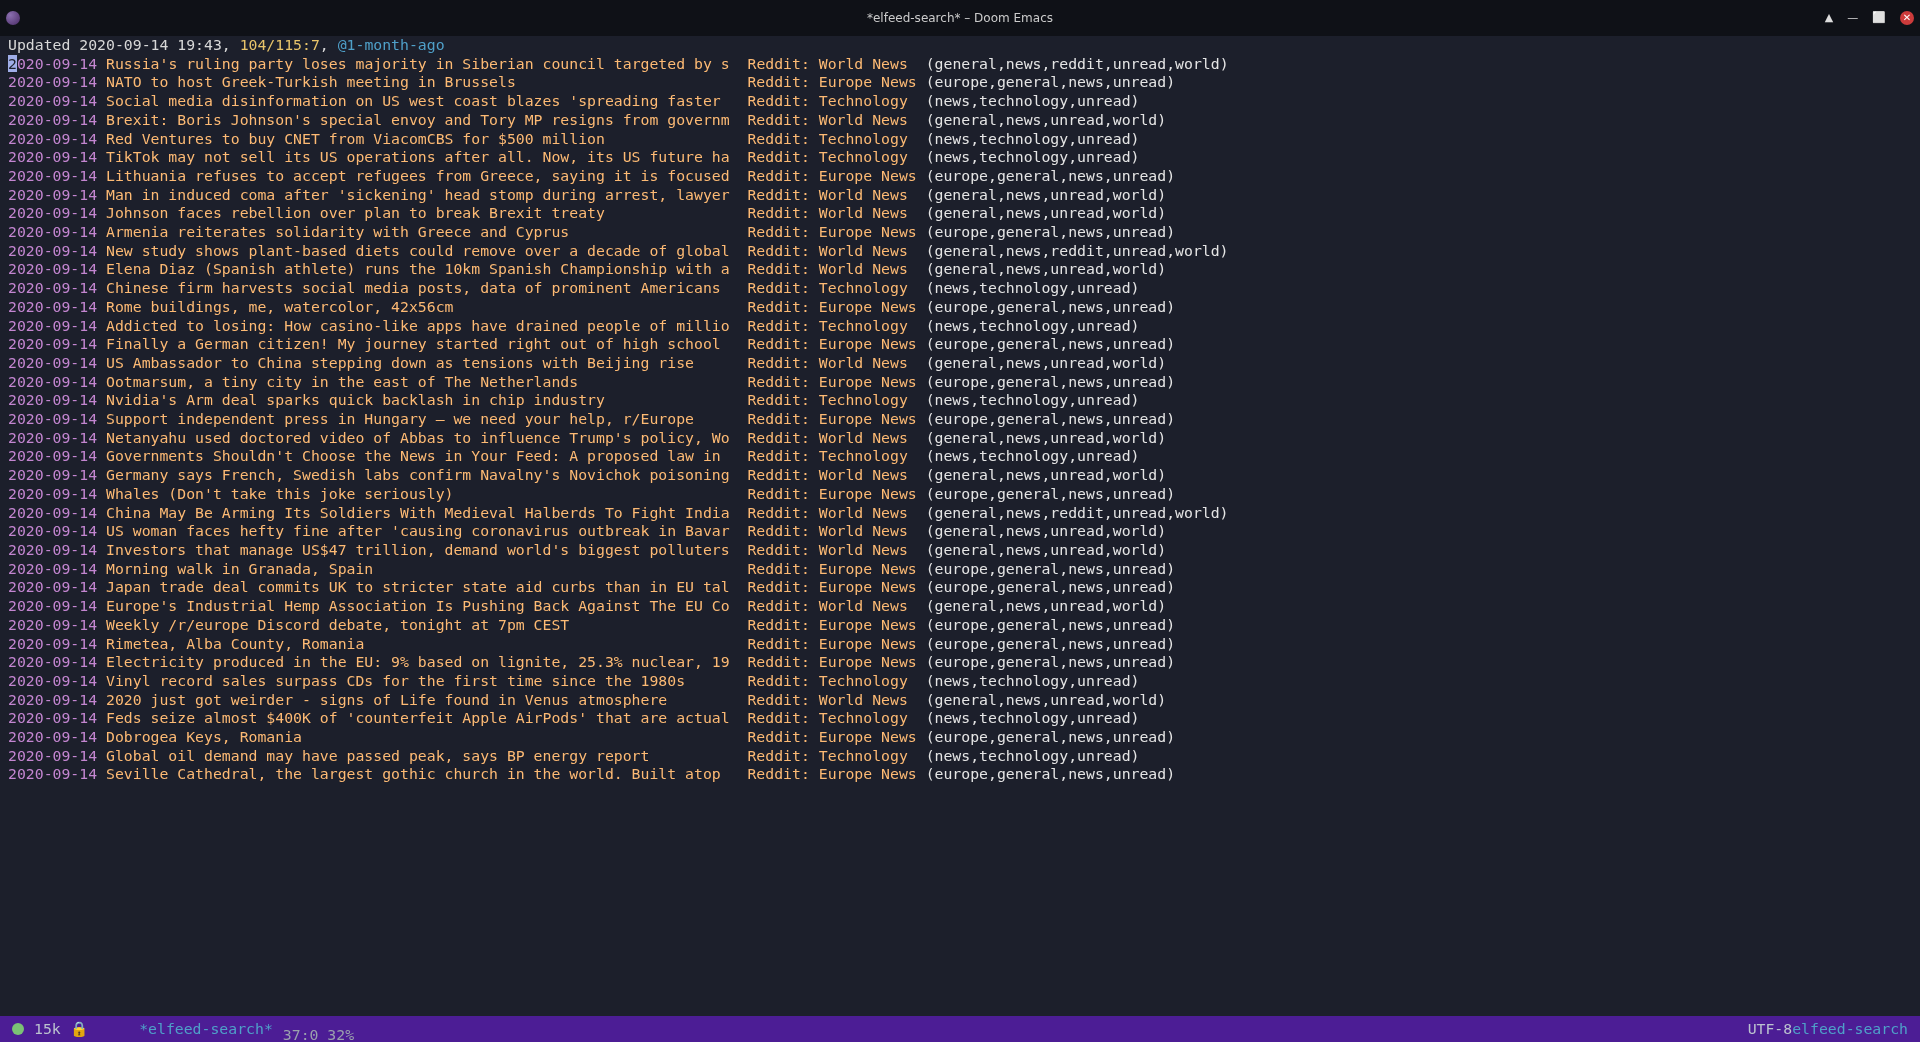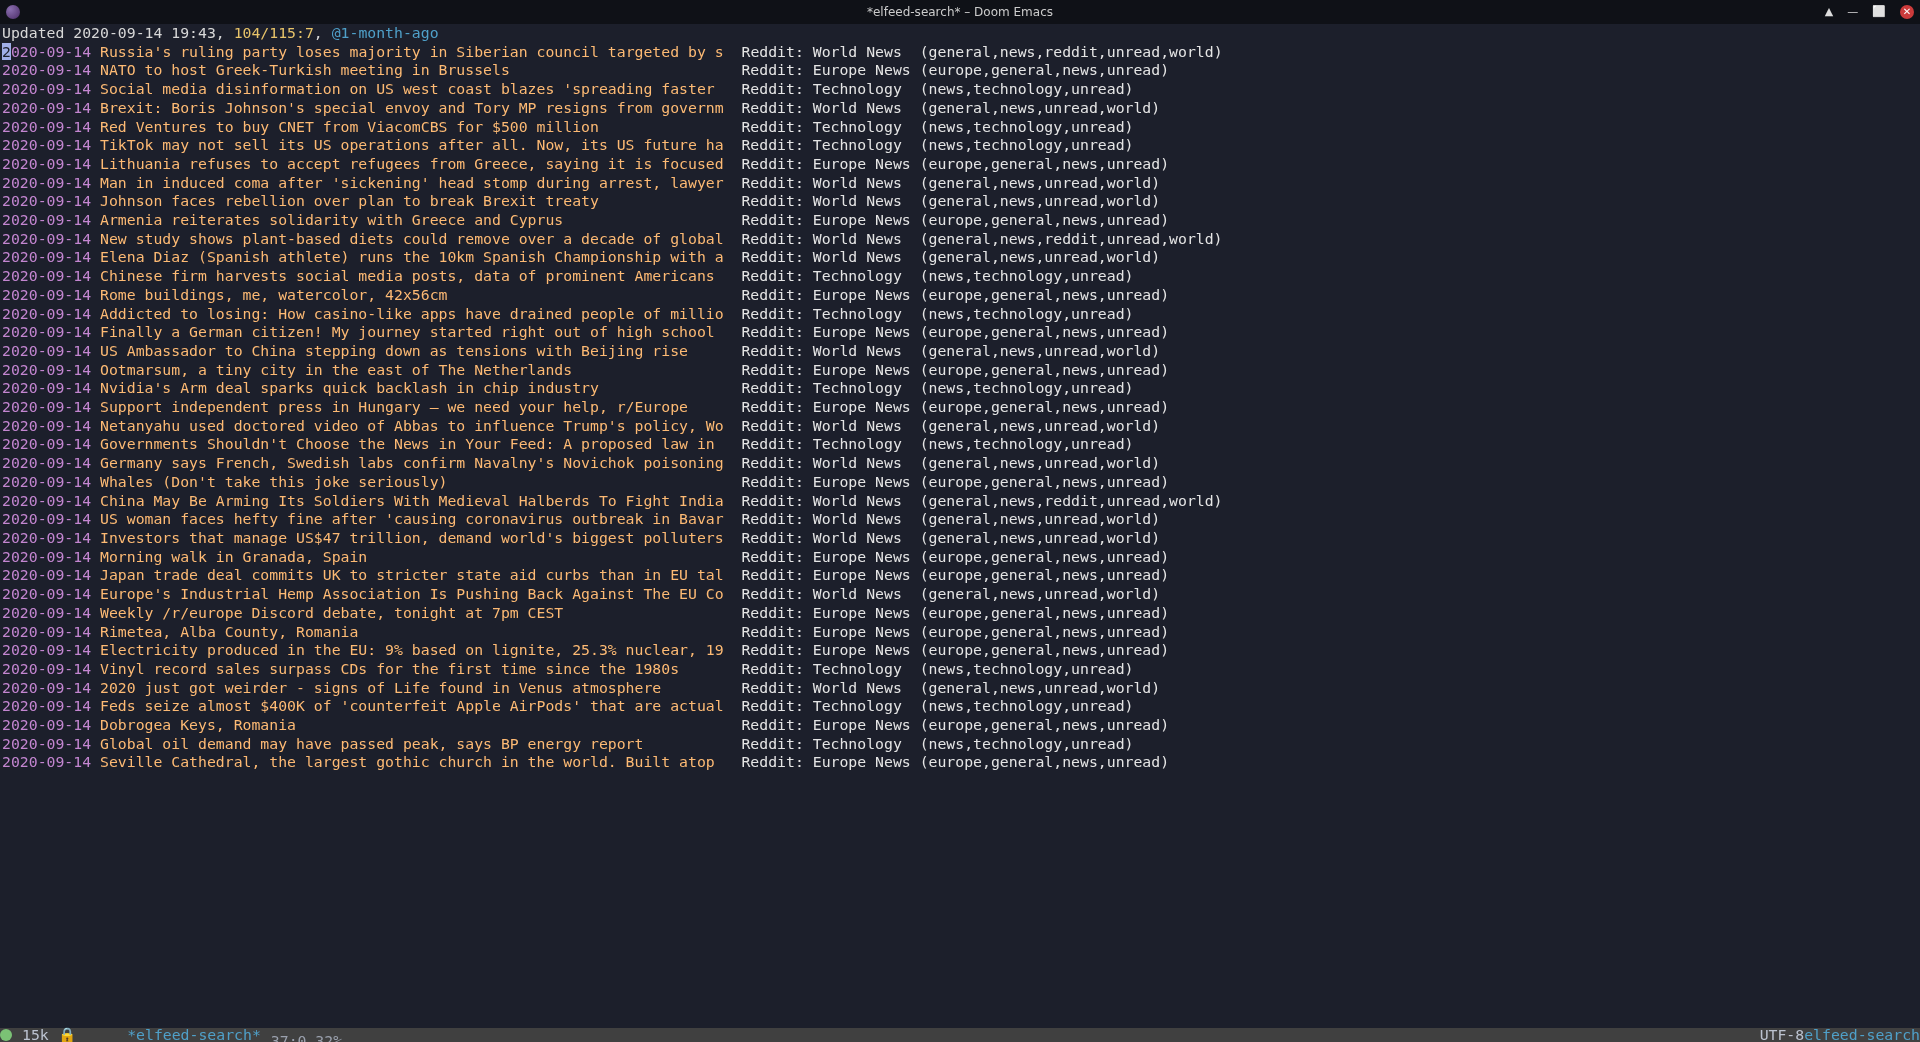--- a/index.html
+++ b/index.html
@@ -7,21 +7,21 @@
   width: 1920px;
   height: 1042px;
   background: #1c1f2b;
   font-family: "DejaVu Sans Mono", "Consolas", monospace;
   font-size: 14.8px;
   line-height: 18.7px;
   color: #bbc2cf;
   overflow: hidden;
 }
 .titlebar {
-  height: 24px;
+  height: 36px;
   background: #0f1117;
   display: flex;
   align-items: center;
   justify-content: center;
   position: relative;
   font-family: "DejaVu Sans", sans-serif;
   font-size: 12px;
   color: #ccc;
 }
 .titlebar .left-icon {
@@ -39,41 +39,41 @@
   align-items: center;
 }
 .titlebar .win-icon { color: #ddd; font-size: 11px; cursor: pointer; }
 .titlebar .close-icon {
   width: 14px; height: 14px; border-radius: 50%;
   background: #cc3b3b;
   display: inline-flex; align-items: center; justify-content: center;
   color: #fff; font-size: 10px;
 }
 .buffer {
-  padding: 0 2px;
+  padding: 0 8px;
   white-space: pre;
 }
 .header-line { color: #c0c0c0; }
 .header-updated { color: #d8d8d8; }
 .header-count { color: #e8c46a; }
 .header-age { color: #4fa0c9; }
 .cursor-cell { background: #a0aee8; color: #1c1f2b; }
 .row { display: block; }
 .date { color: #c486d1; margin-top: 28px; }
 .title { color: #fdba74; }
-.feed { color: #e5e5e5; }
+.feed { color: #fdba74; }
 .tags { color: #e5e5e5; }
 .modeline {
   position: absolute;
   bottom: 0; left: 0; right: 0;
-  height: 14px;
-  background: #404040;
+  height: 26px;
+  background: #4c1d95;
   display: flex;
   align-items: center;
-  padding: 0 0;
+  padding: 0 12px;
   font-size: 14.8px;
   color: #bbc2cf;
   font-family: "DejaVu Sans Mono", monospace;
   gap: 10px;
 }
 .modeline .dot {
   width: 12px; height: 12px; border-radius: 50%; background: #7bc275;
 }
 .modeline .size { color: #bbc2cf; }
 .modeline .lock { color: #e0b84a; }

